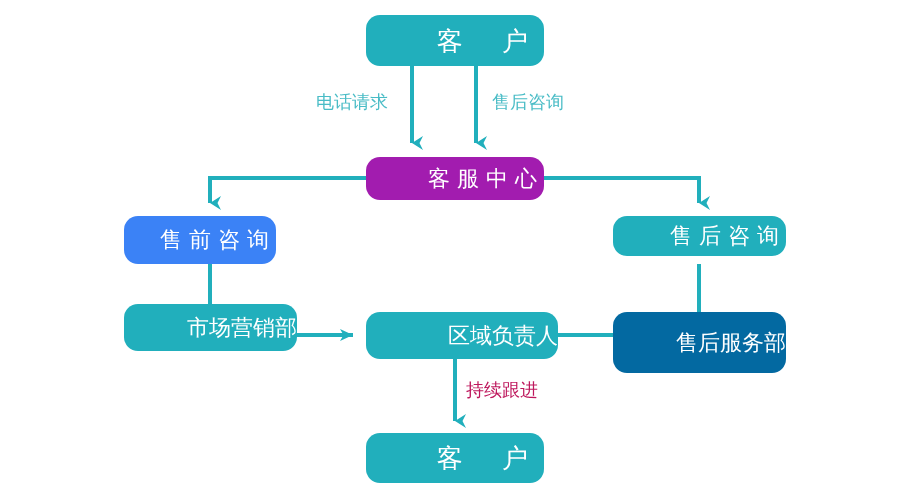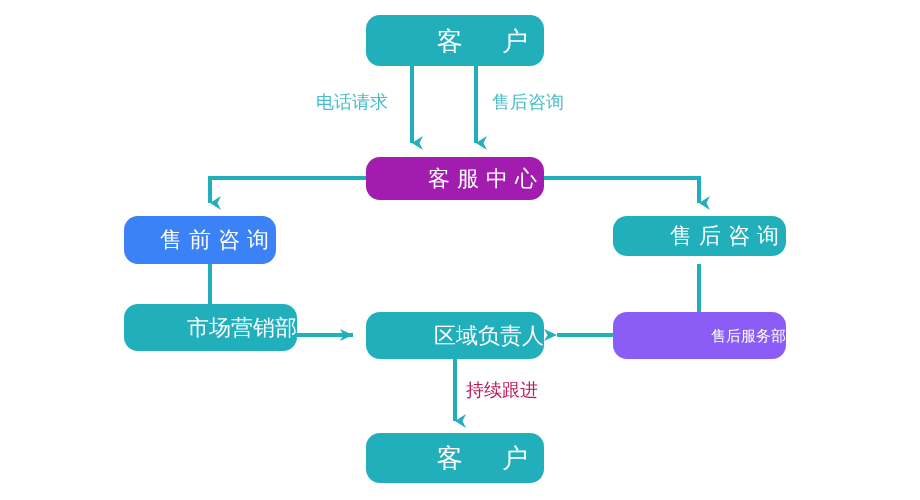--- a/index.html
+++ b/index.html
@@ -104,24 +104,24 @@
       </div>
       <div class="node" style="left: 124px; top: 216px; width: 152px; height: 48px; font-size: 22px; background: #3b82f6; color: rgb(255, 255, 255);">
         <span class="node-text sp-mid">售前咨询</span>
       </div>
       <div class="node" style="left: 613px; top: 216px; width: 173px; height: 40px; font-size: 22px; background: rgb(33, 175, 188); color: rgb(255, 255, 255);">
         <span class="node-text sp-mid">售后咨询</span>
       </div>
       <div class="node" style="left: 124px; top: 304px; width: 173px; height: 47px; font-size: 22px; background: rgb(33, 175, 188); color: rgb(255, 255, 255);">
         <span class="node-text sp-none">市场营销部</span>
       </div>
-      <div class="node" style="left: 366px; top: 312px; width: 178px; height: 47px; font-size: 22px; background: rgb(33, 175, 188); color: rgb(255, 255, 255);">
+      <div class="node" style="left: 366px; top: 312px; width: 192px; height: 47px; font-size: 22px; background: rgb(33, 175, 188); color: rgb(255, 255, 255);">
         <span class="node-text sp-none">区域负责人</span>
       </div>
-      <div class="node" style="left: 613px; top: 312px; width: 173px; height: 47px; font-size: 15px; background: #8b5cf6; color: rgb(255, 255, 255);">
+      <div class="node" style="left: 613px; top: 312px; width: 173px; height: 61px; font-size: 22px; background: #0369a1; color: rgb(255, 255, 255);">
         <span class="node-text sp-none">售后服务部</span>
       </div>
       <div class="node" style="left: 366px; top: 433px; width: 178px; height: 50px; font-size: 26px; background: rgb(33, 175, 188); color: rgb(255, 255, 255);">
         <span class="node-text sp-wide">客 户</span>
       </div>
     </div>
 
   <div id="edgelabels">
       <div class="edge-label" style="left: 316px; top: 93px; color: rgb(73, 188, 198);">电话请求</div>
       <div class="edge-label" style="left: 492px; top: 93px; color: rgb(73, 188, 198);">售后咨询</div>

